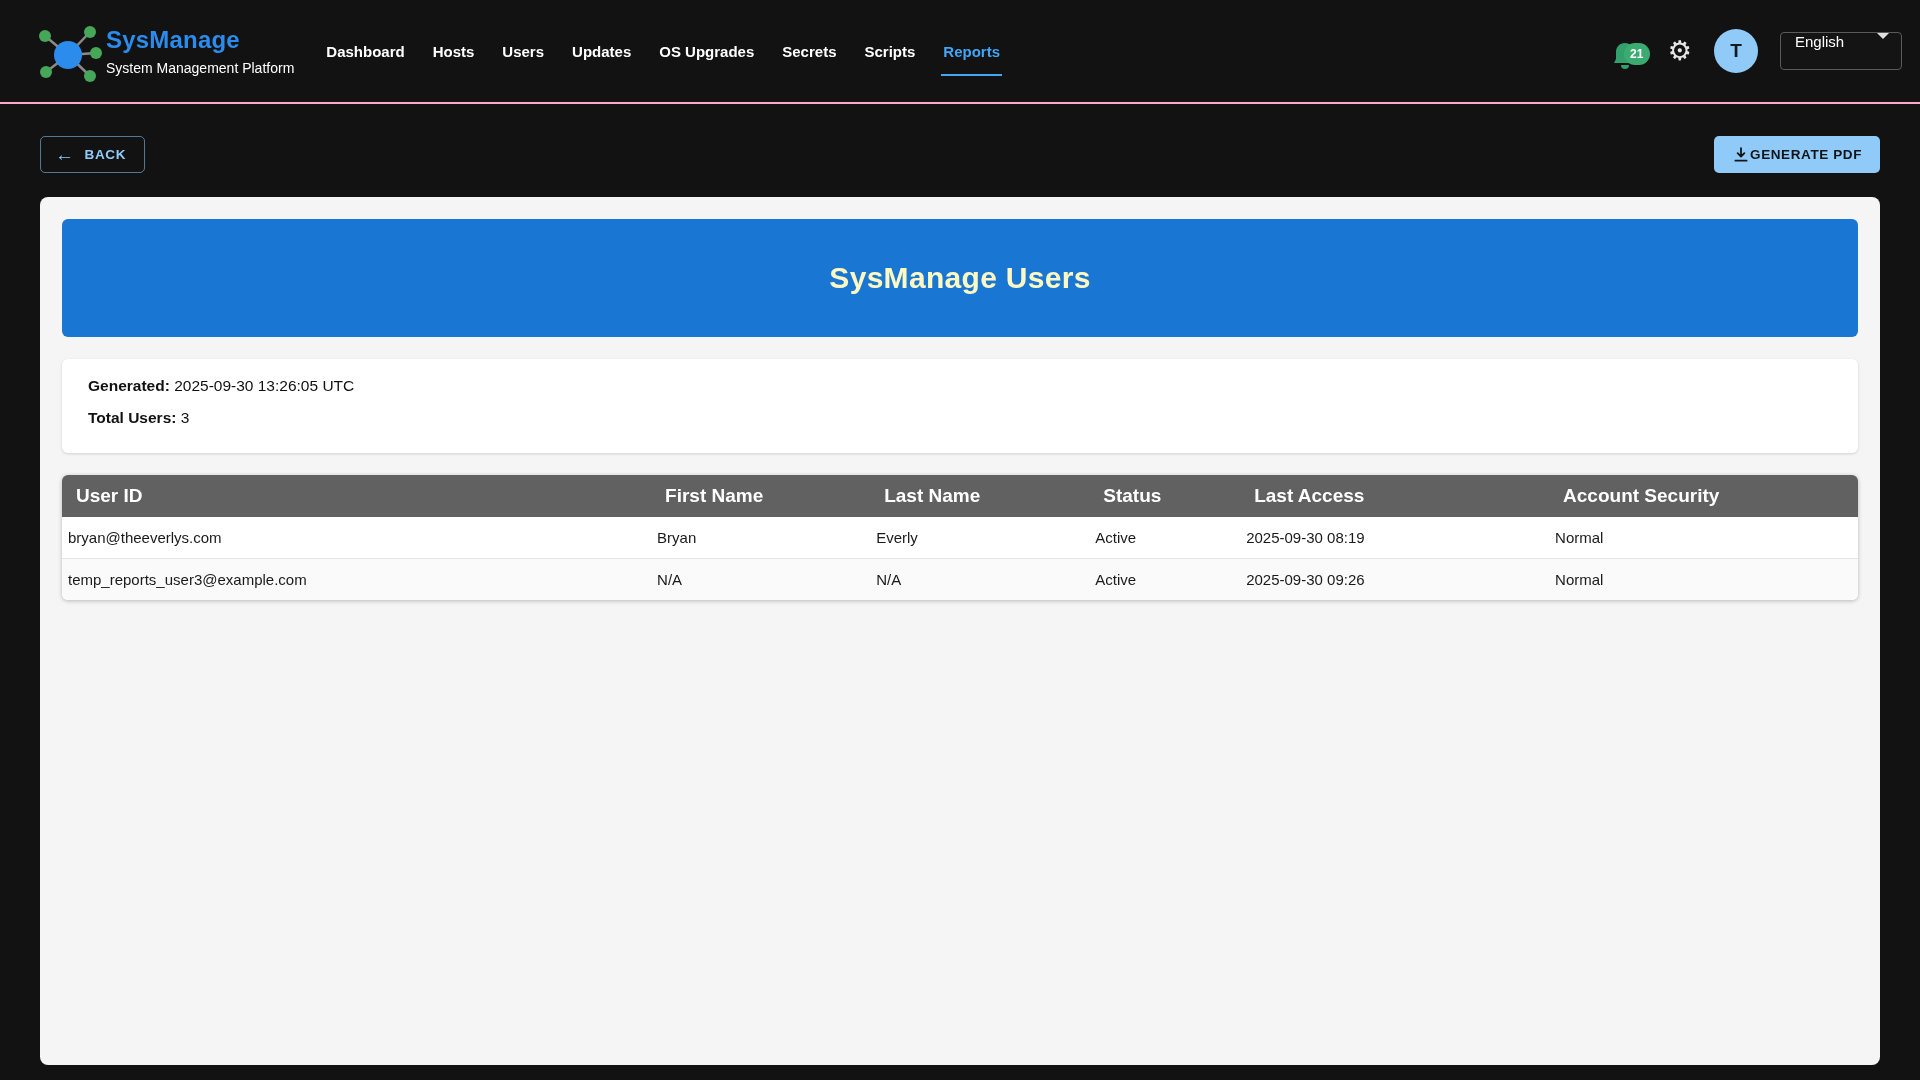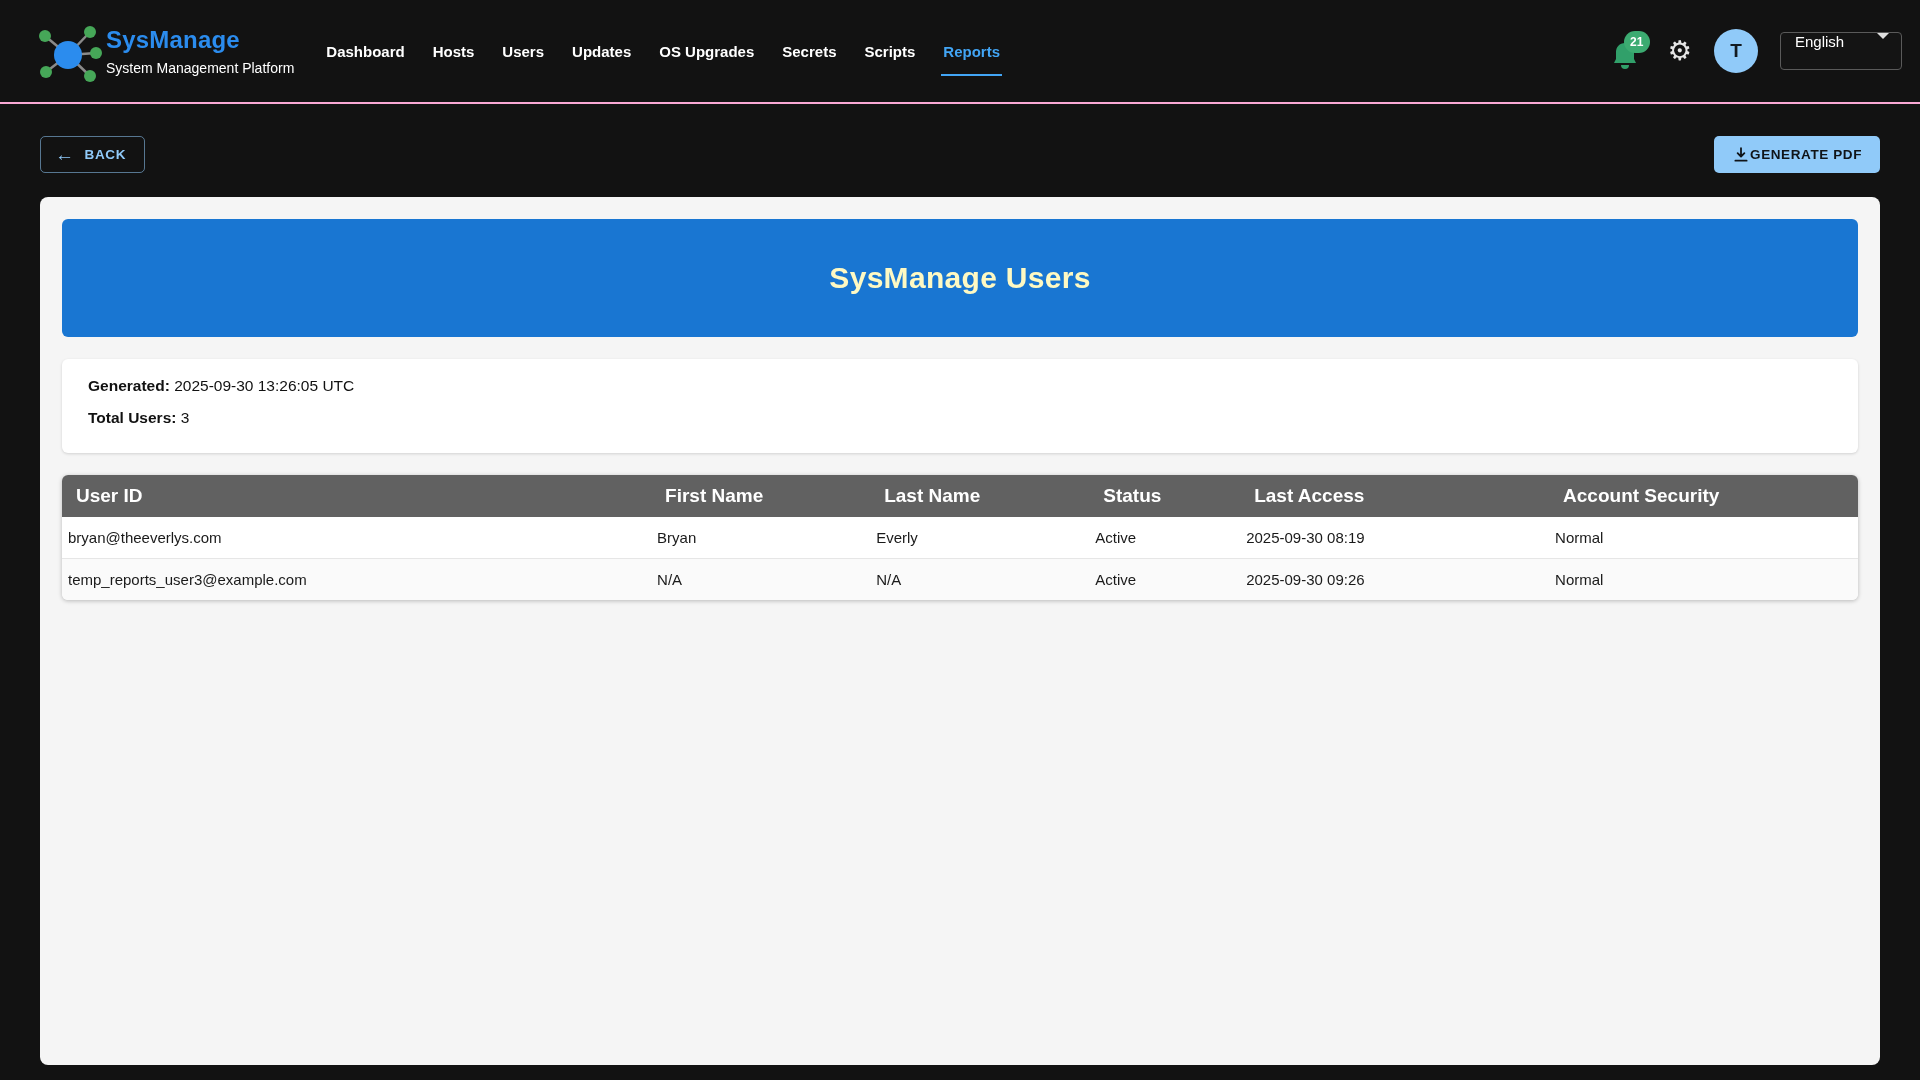--- a/index.html
+++ b/index.html
@@ -54,21 +54,21 @@
   }
   .appbar-right {
     margin-left: auto;
     display: flex;
     align-items: center;
     gap: 22px;
   }
   .bell-wrap { position: relative; width: 36px; height: 48px; cursor: pointer; }
   .bell-badge {
     position: absolute;
-    top: 4px; right: -4px;
+    top: 16px; right: -4px;
     min-width: 26px; height: 22px;
     background: #3cab71;
     border-radius: 11px;
     color: #fff;
     font-size: 12px;
     font-weight: bold;
     display: flex; align-items: center; justify-content: center;
     z-index: 2;
     padding: 0 4px;
   }

